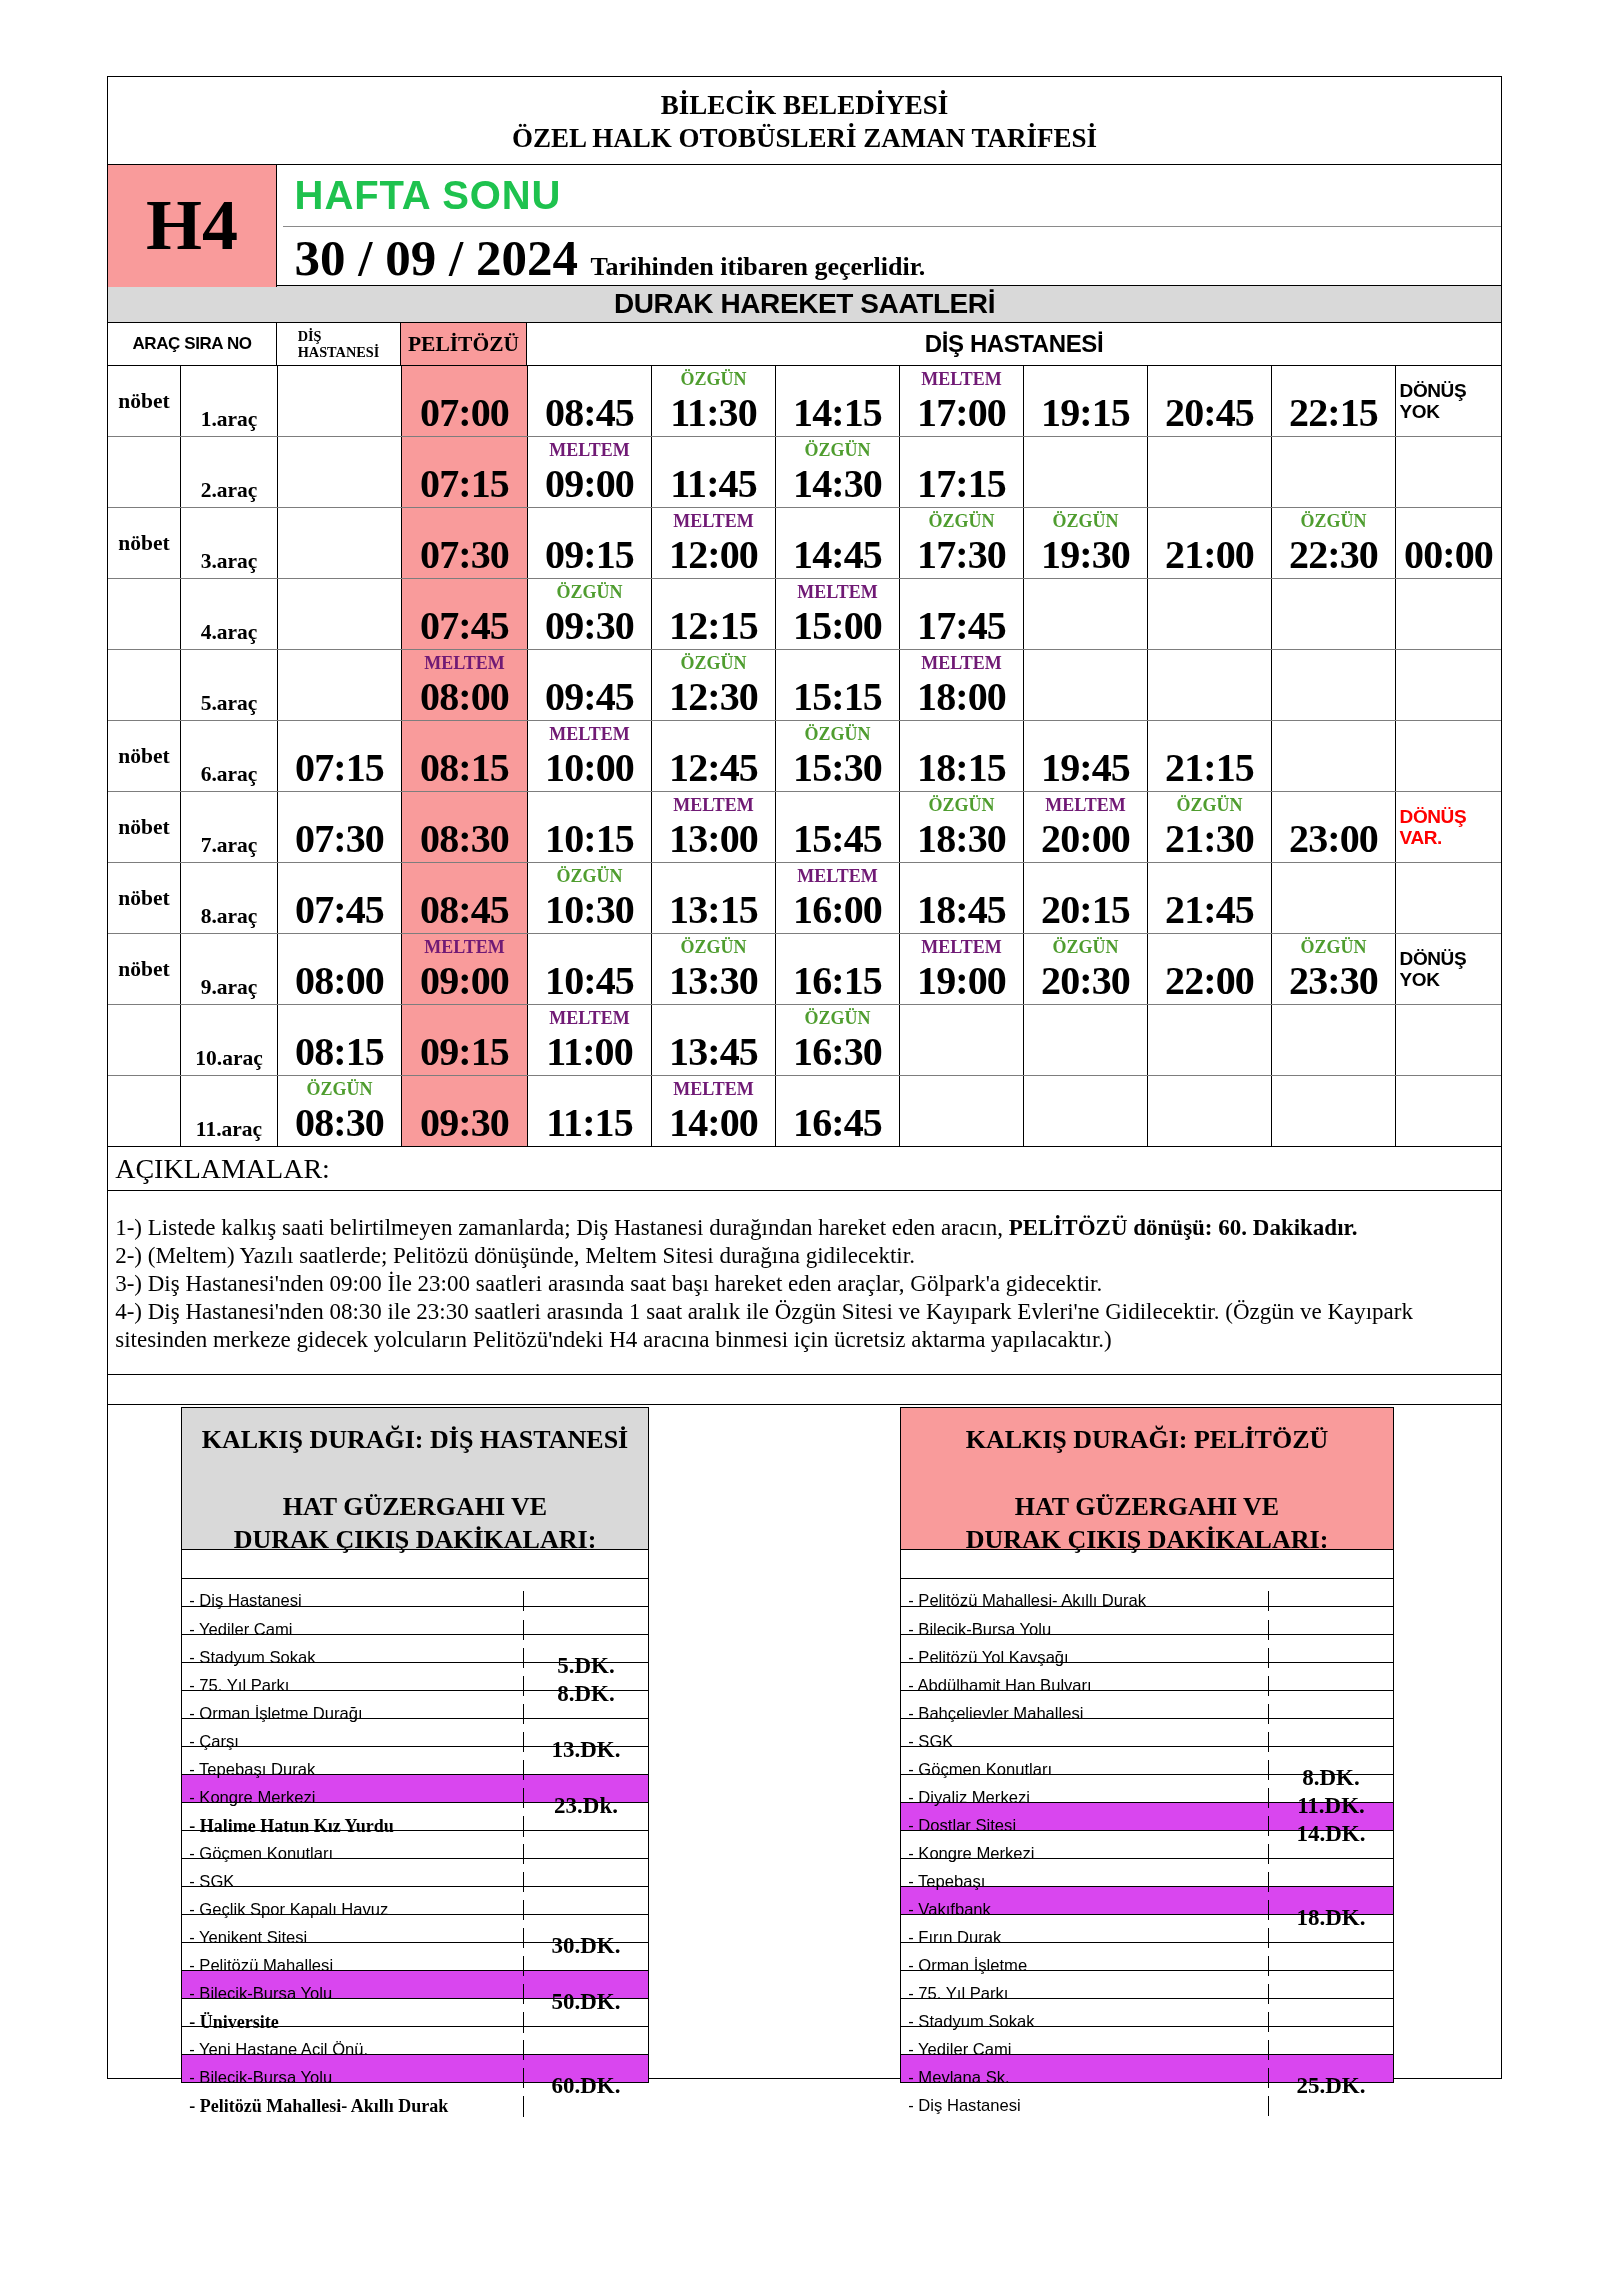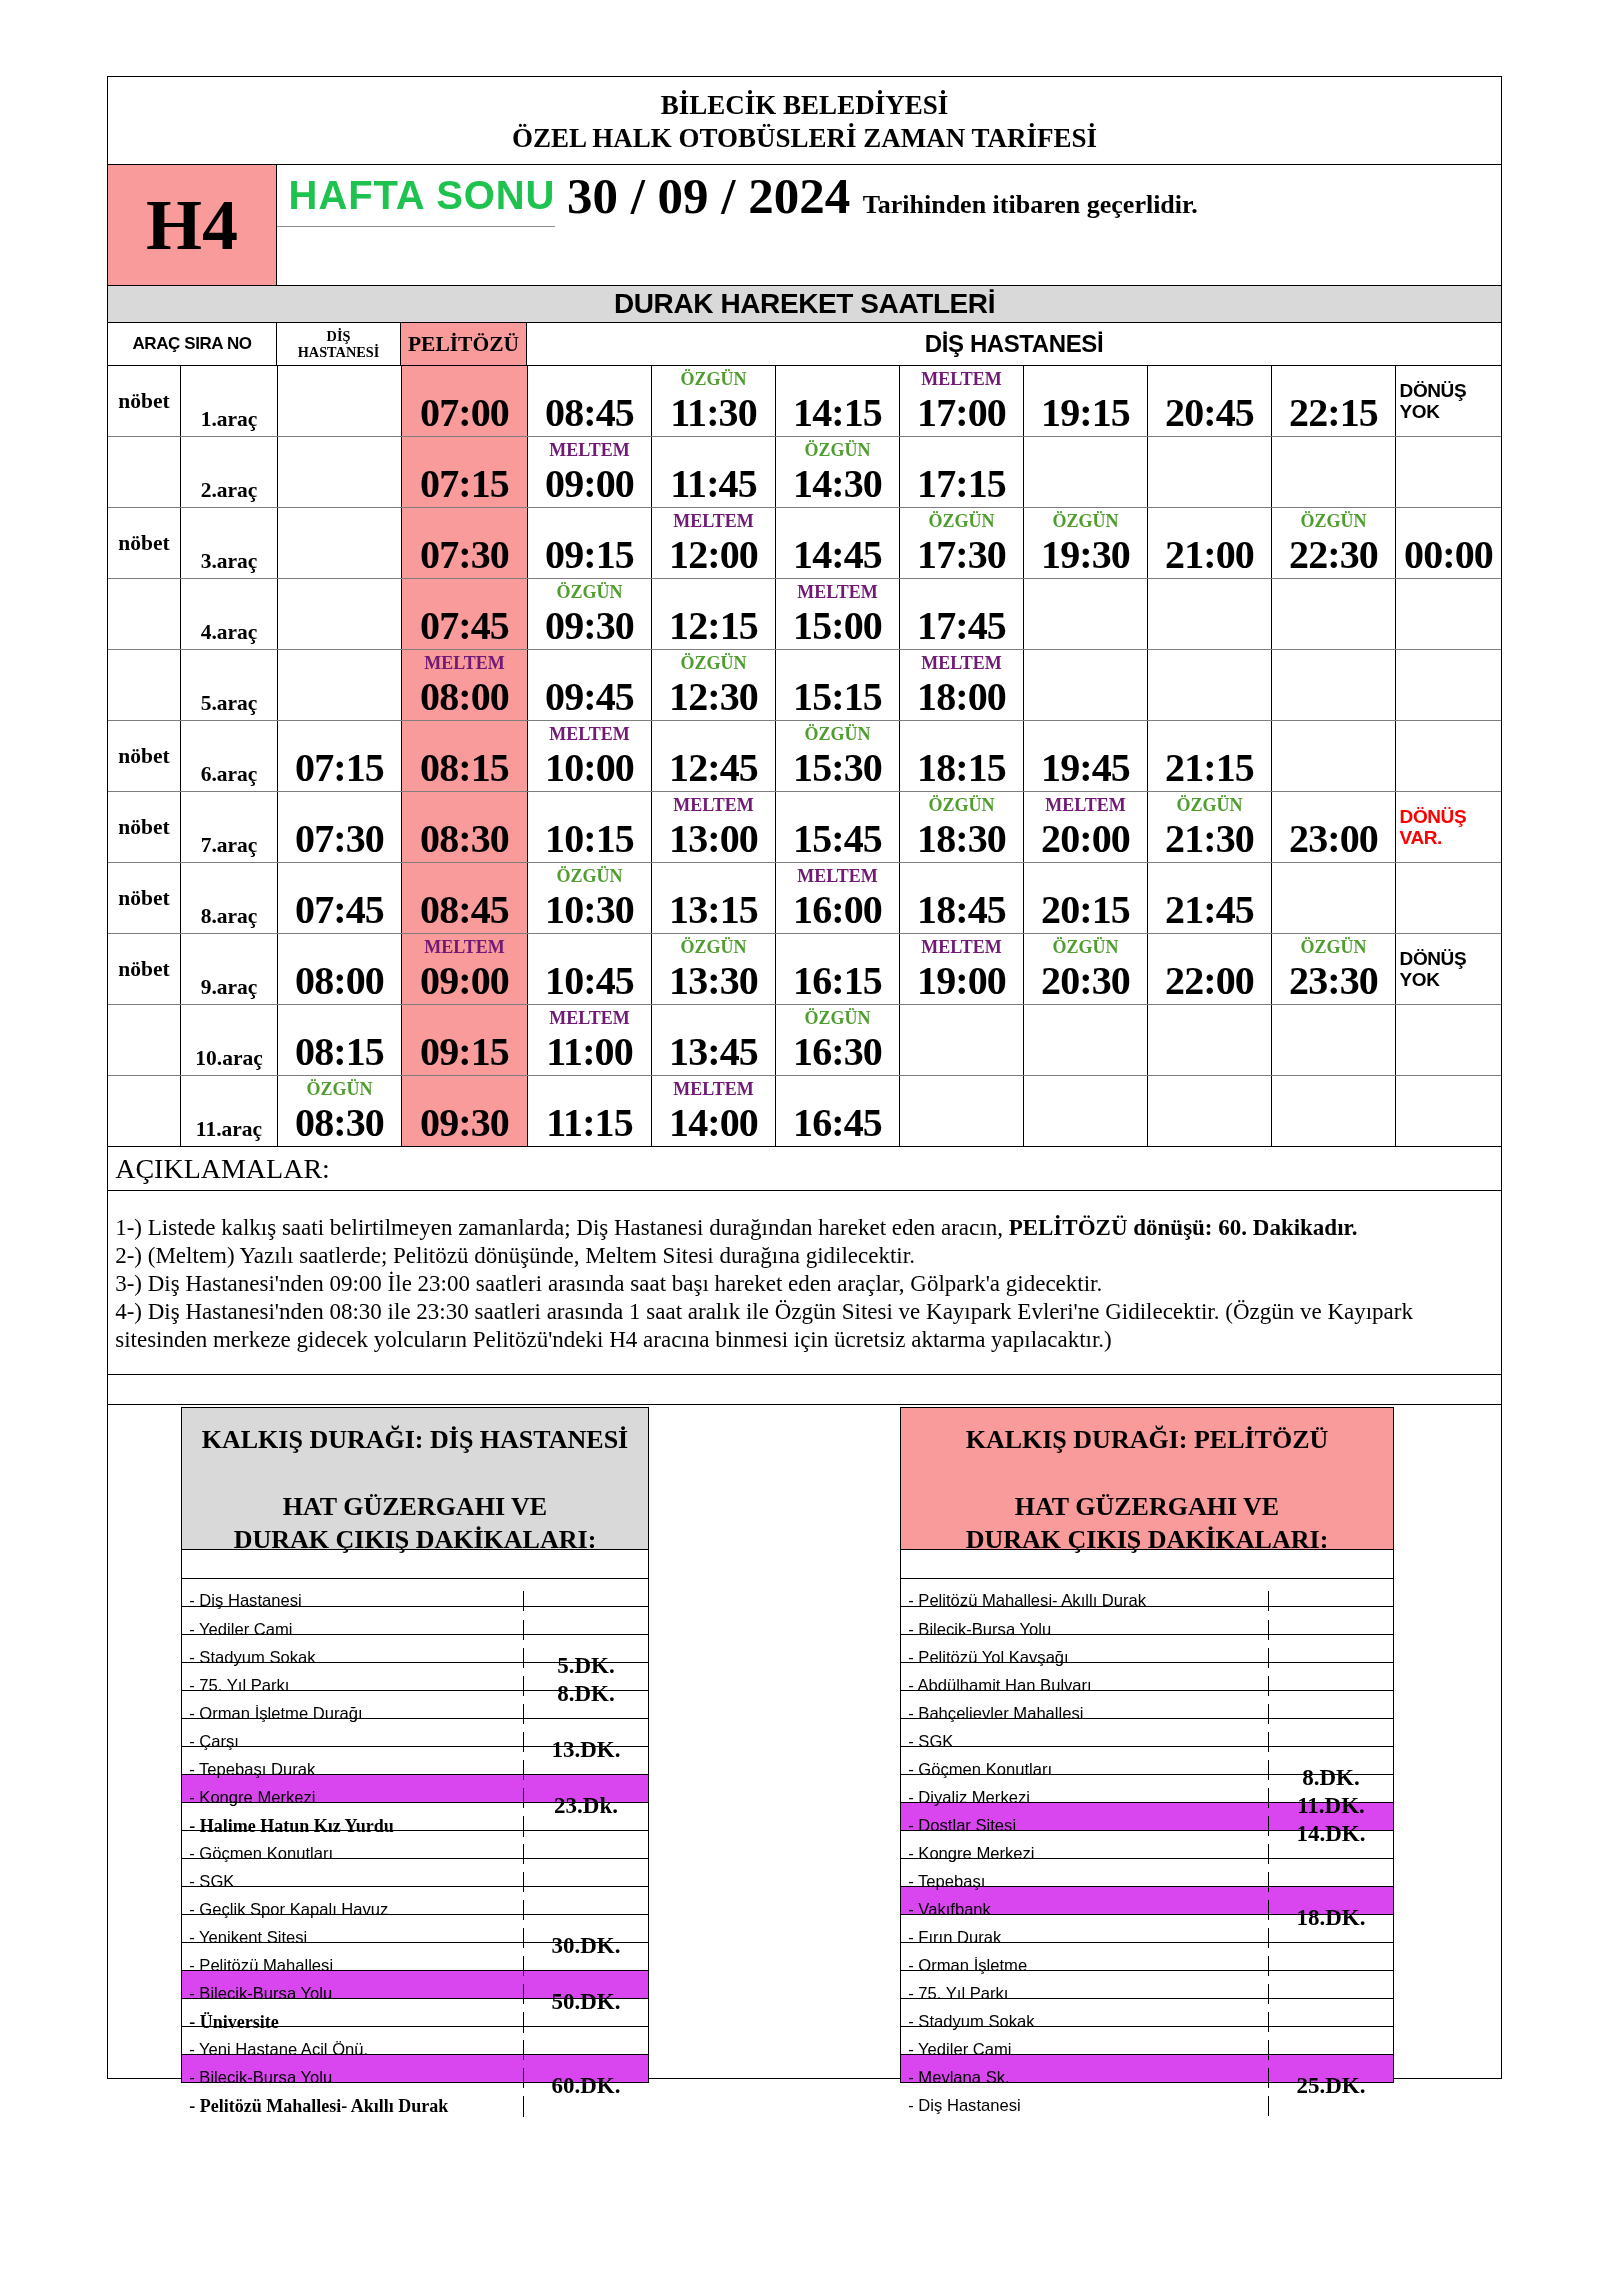--- a/index.html
+++ b/index.html
@@ -12,39 +12,39 @@
   .titleblock{height:88px;border-bottom:0.9px solid #000;box-sizing:border-box;
               text-align:center;font-family:"Liberation Serif",serif;font-weight:bold;
               font-size:27px;line-height:33px;padding-top:11.6px;}
 
   
   .h4row{height:121px;border-bottom:0.9px solid #000;box-sizing:border-box;
          display:grid;grid-template-columns:169px 1fr;}
   .h4cell{background:#f99b9b;border-right:0.9px solid #000;box-sizing:border-box;
           display:flex;align-items:center;justify-content:center;
           font-family:"Liberation Serif",serif;font-weight:bold;font-size:72px;}
-  .h4right{display:flex;flex-direction:row;}
+  .h4right{display:flex;flex-direction:column;padding-left:6px;}
   .haftarow{height:62px;border-bottom:0.9px solid #8a8a8a;box-sizing:border-box;
             display:flex;align-items:center;padding-left:11.6px;
             font-weight:bold;font-size:40px;color:#1ec24e;letter-spacing:0.9px;}
   .daterow{flex:1;display:flex;align-items:baseline;gap:12.5px;padding-left:11.6px;padding-top:1.8px;
            font-family:"Liberation Serif",serif;font-weight:bold;}
   .datebig{font-size:51px;}
   .datesmall{font-size:26px;}
 
   
   .graybar{height:37px;background:#d9d9d9;border-bottom:0.9px solid #000;box-sizing:border-box;
            display:flex;align-items:center;justify-content:center;
            font-weight:bold;font-size:28px;letter-spacing:-0.4px;}
 
   
   .colheader{height:43px;border-bottom:0.9px solid #000;box-sizing:border-box;
              display:grid;grid-template-columns:169px 124px 126px 1fr;}
   .colheader>div{border-right:0.9px solid #000;box-sizing:border-box;
-                 display:flex;align-items:center;justify-content:center;text-align:center;}
+                 display:flex;align-items:center;justify-content:center;}
   .colheader>div:last-child{border-right:none;}
   .ch-arac{font-weight:bold;font-size:17px;letter-spacing:-0.4px;}
   .ch-dis{font-family:"Liberation Serif",serif;font-weight:bold;font-size:14.3px;line-height:16px;}
   .ch-pel{background:#f99b9b;font-family:"Liberation Serif",serif;font-weight:bold;font-size:21.5px;}
   .ch-dish{font-weight:bold;font-size:24px;letter-spacing:-0.4px;}
 
   
   .tt-row{height:71px;display:grid;
           grid-template-columns:73px 97px 124px 126px repeat(7,124px) 1fr;
           border-bottom:1.8px solid #7d7d7d;box-sizing:border-box;}

